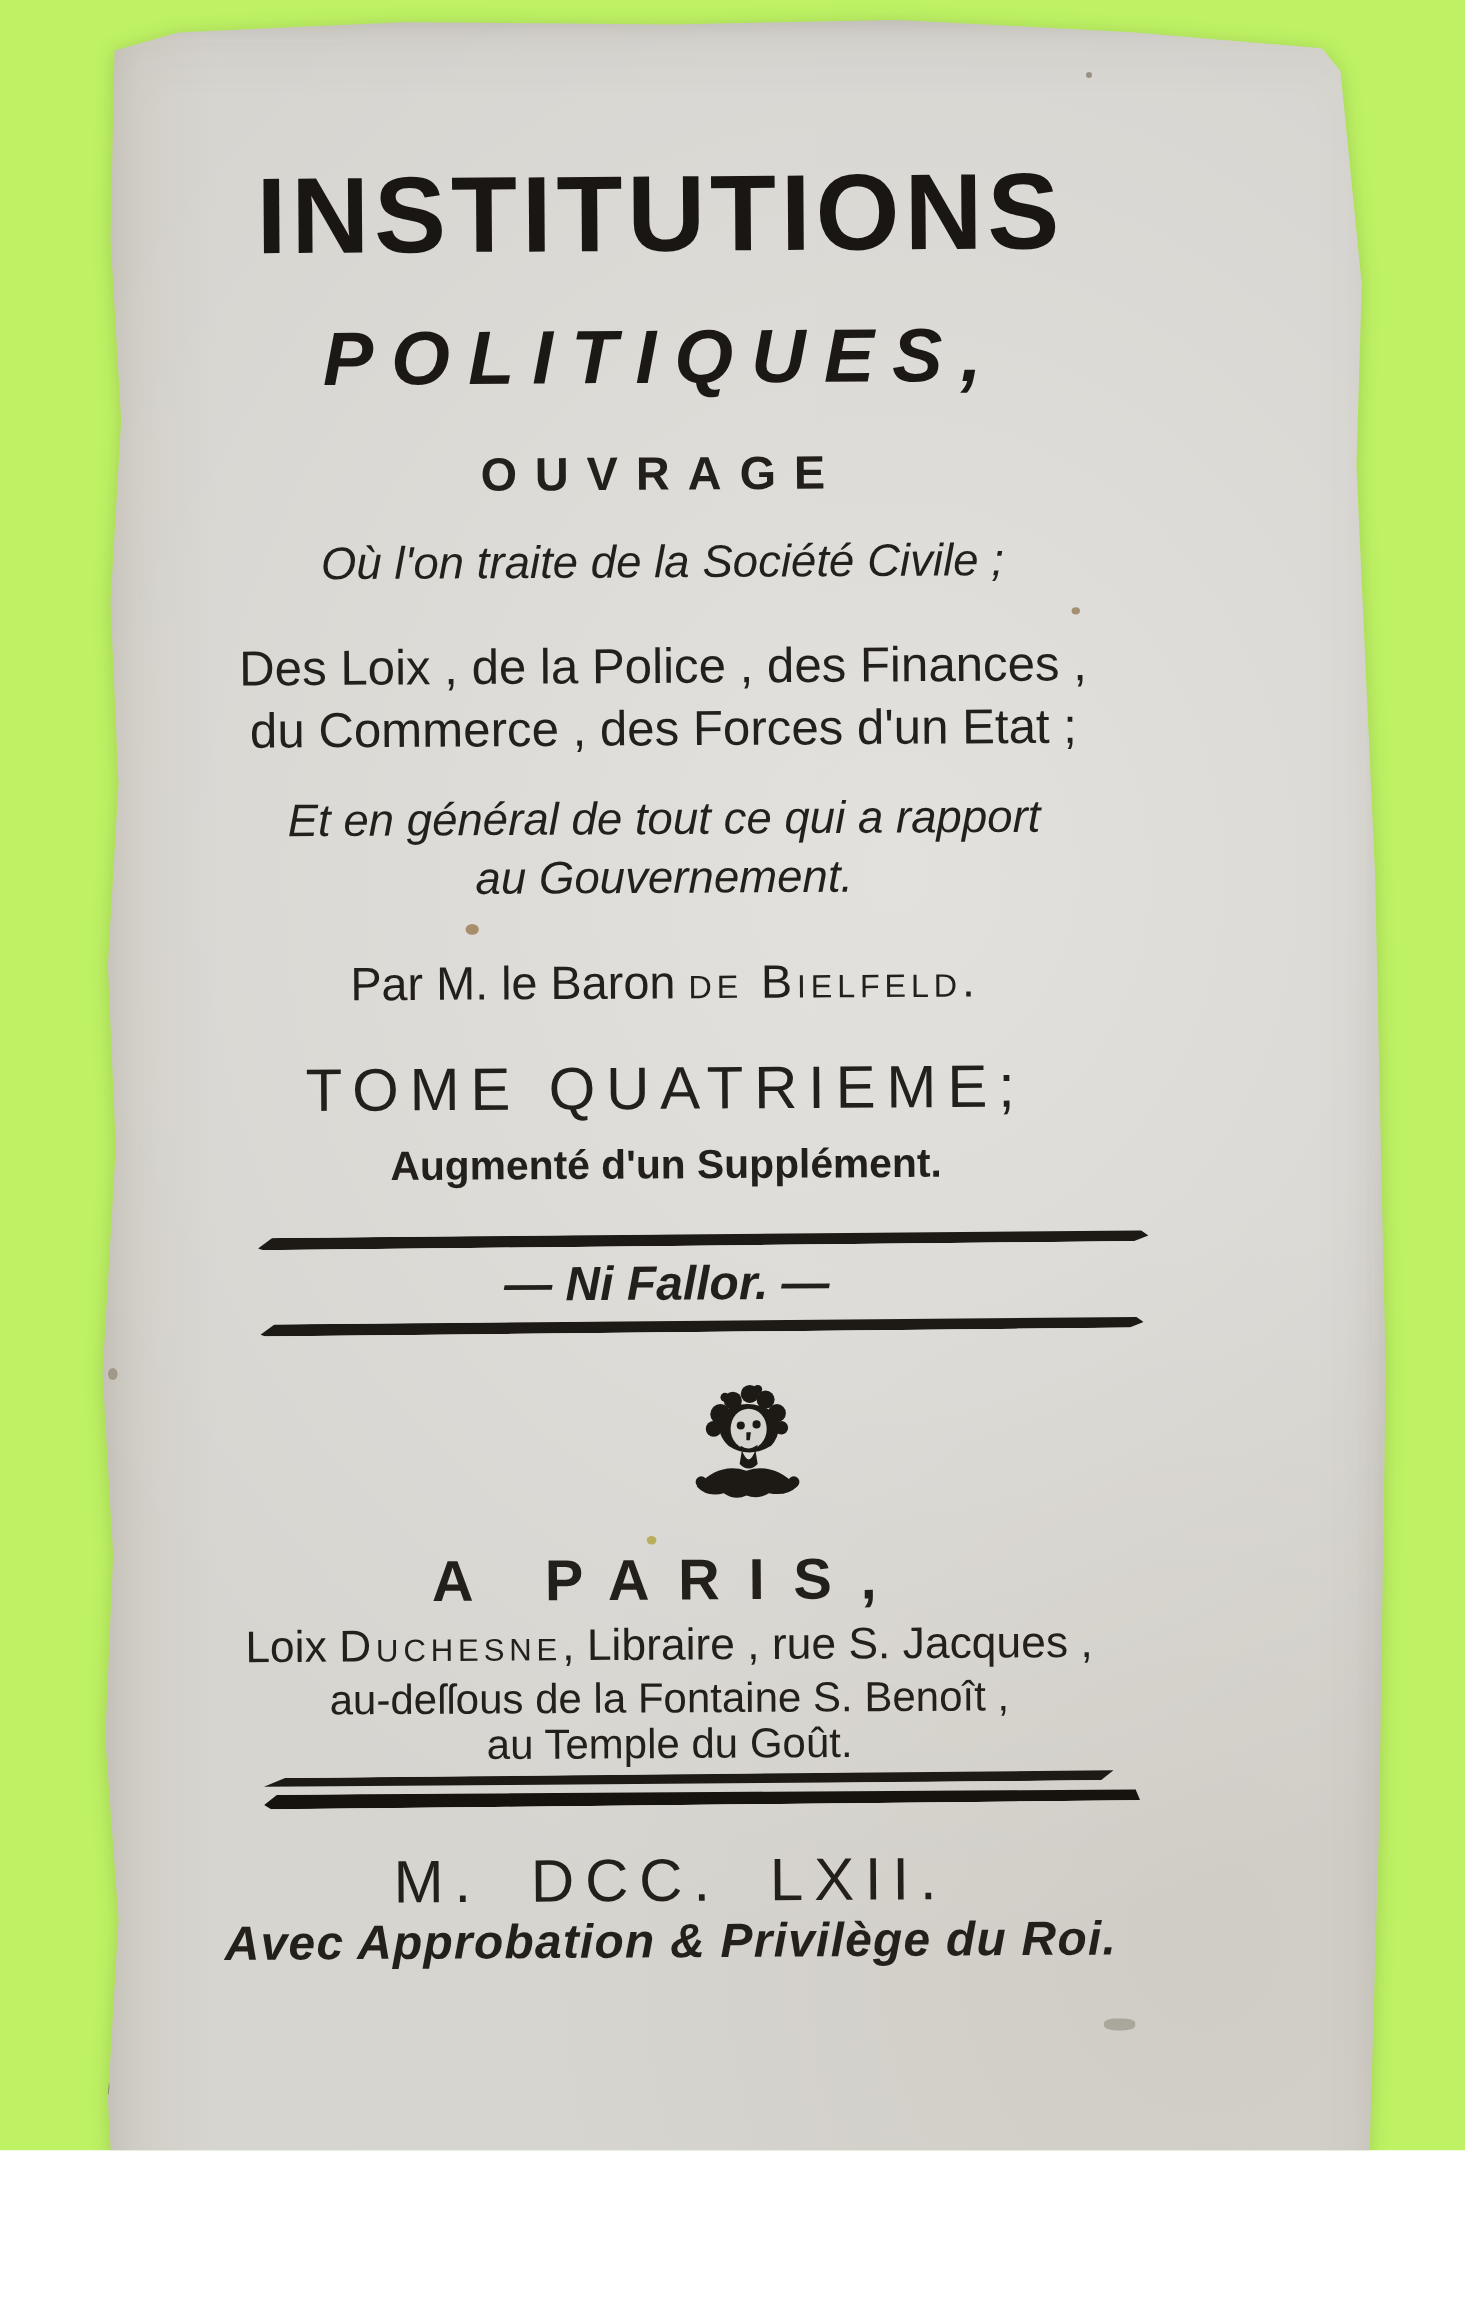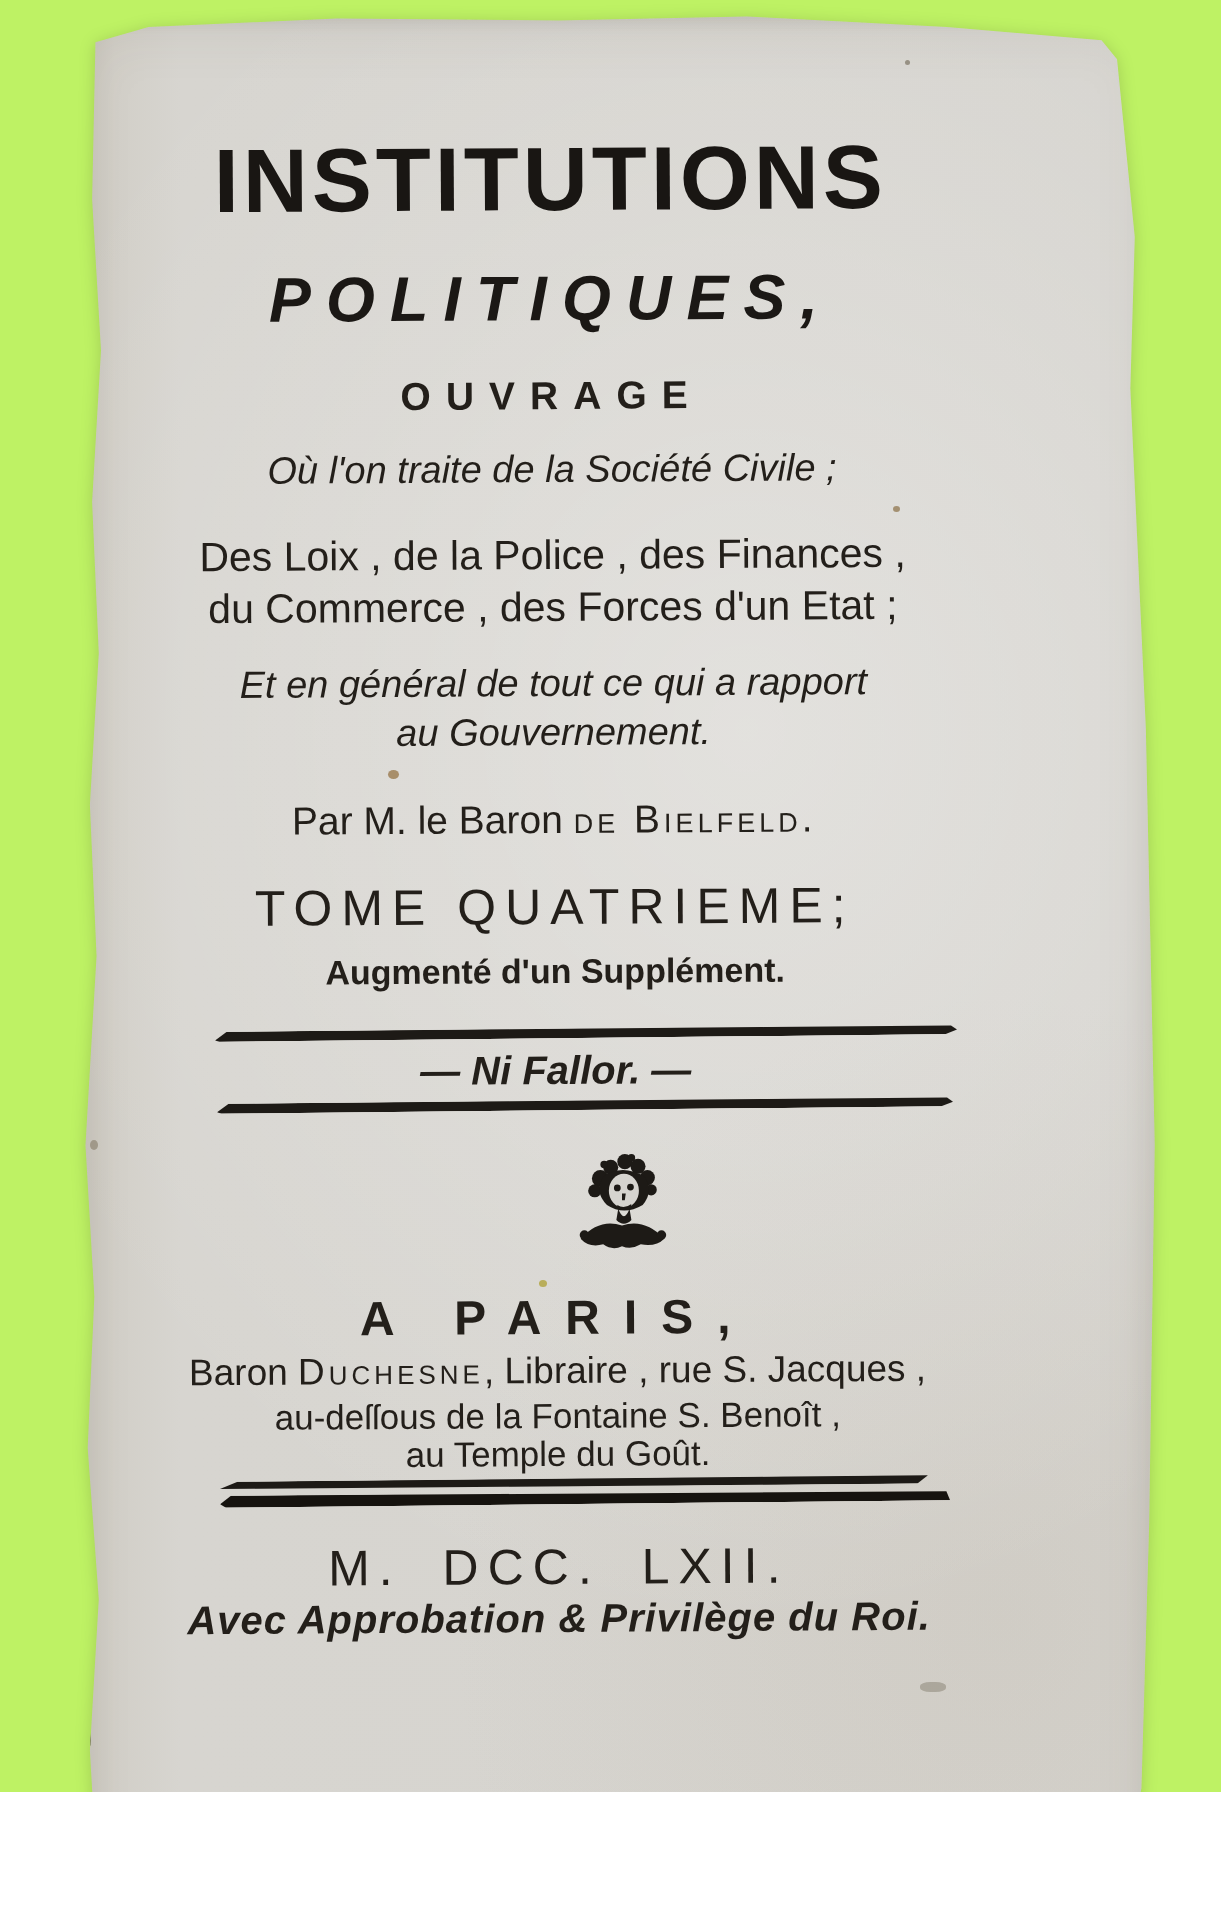--- a/index.html
+++ b/index.html
@@ -114,21 +114,21 @@
         <div class="line t-ital" style="top:701px">au Gouvernement.</div>
 
         <div class="line t-author" style="top:788px"><span>Par M. le Baron </span><span class="sc">de Bielfeld.</span></div>
 
         <div class="line t-tome" style="top:868px">TOME QUATRIEME;</div>
         <div class="line t-suppl" style="top:942px">Augmenté d'un Supplément.</div>
 
         <div class="line t-motto" style="top:1038px">— Ni Fallor. —</div>
 
         <div class="line t-paris" style="top:1280px">A PARIS,</div>
-        <div class="line t-chez" style="top:1340px"><span>Baron </span><span class="sc">Duchesne</span><span>, Libraire , rue S. Jacques ,</span></div>
+        <div class="line t-chez" style="top:1340px"><span>Loix </span><span class="sc">Duchesne</span><span>, Libraire , rue S. Jacques ,</span></div>
         <div class="line t-addr" style="top:1386px">au-deſſous de la Fontaine S. Benoît ,</div>
         <div class="line t-addr" style="top:1424px">au Temple du Goût.</div>
 
         <div class="line t-date" style="top:1528px">M. DCC. LXII.</div>
         <div class="line t-priv" style="top:1586px">Avec Approbation &amp; Privilège du Roi.</div>
       </div>
 
       <div class="rule" style="left:155px;top:1018px;width:742px"></div>
       <div class="rule" style="left:157px;top:1090px;width:736px"></div>
 

